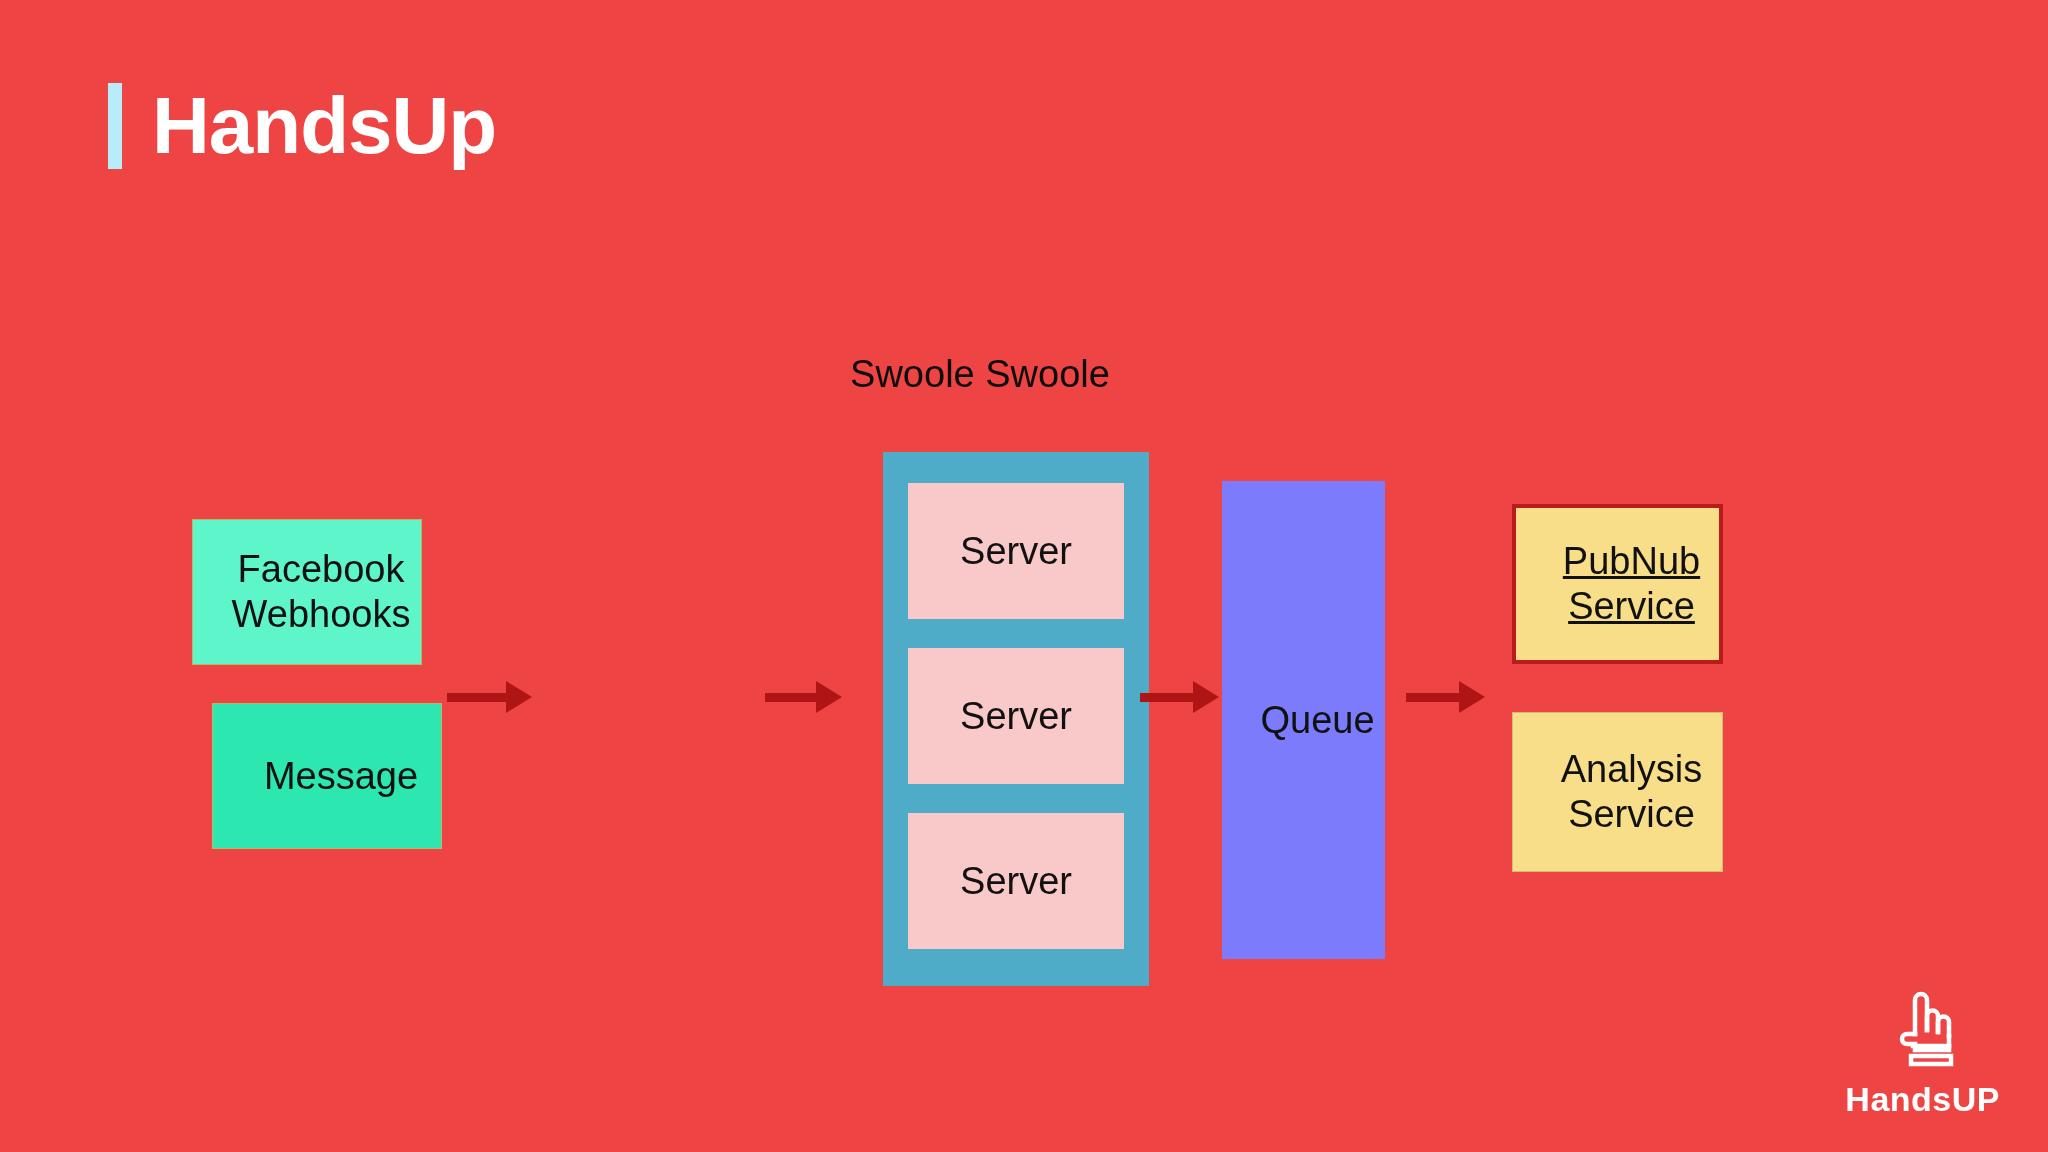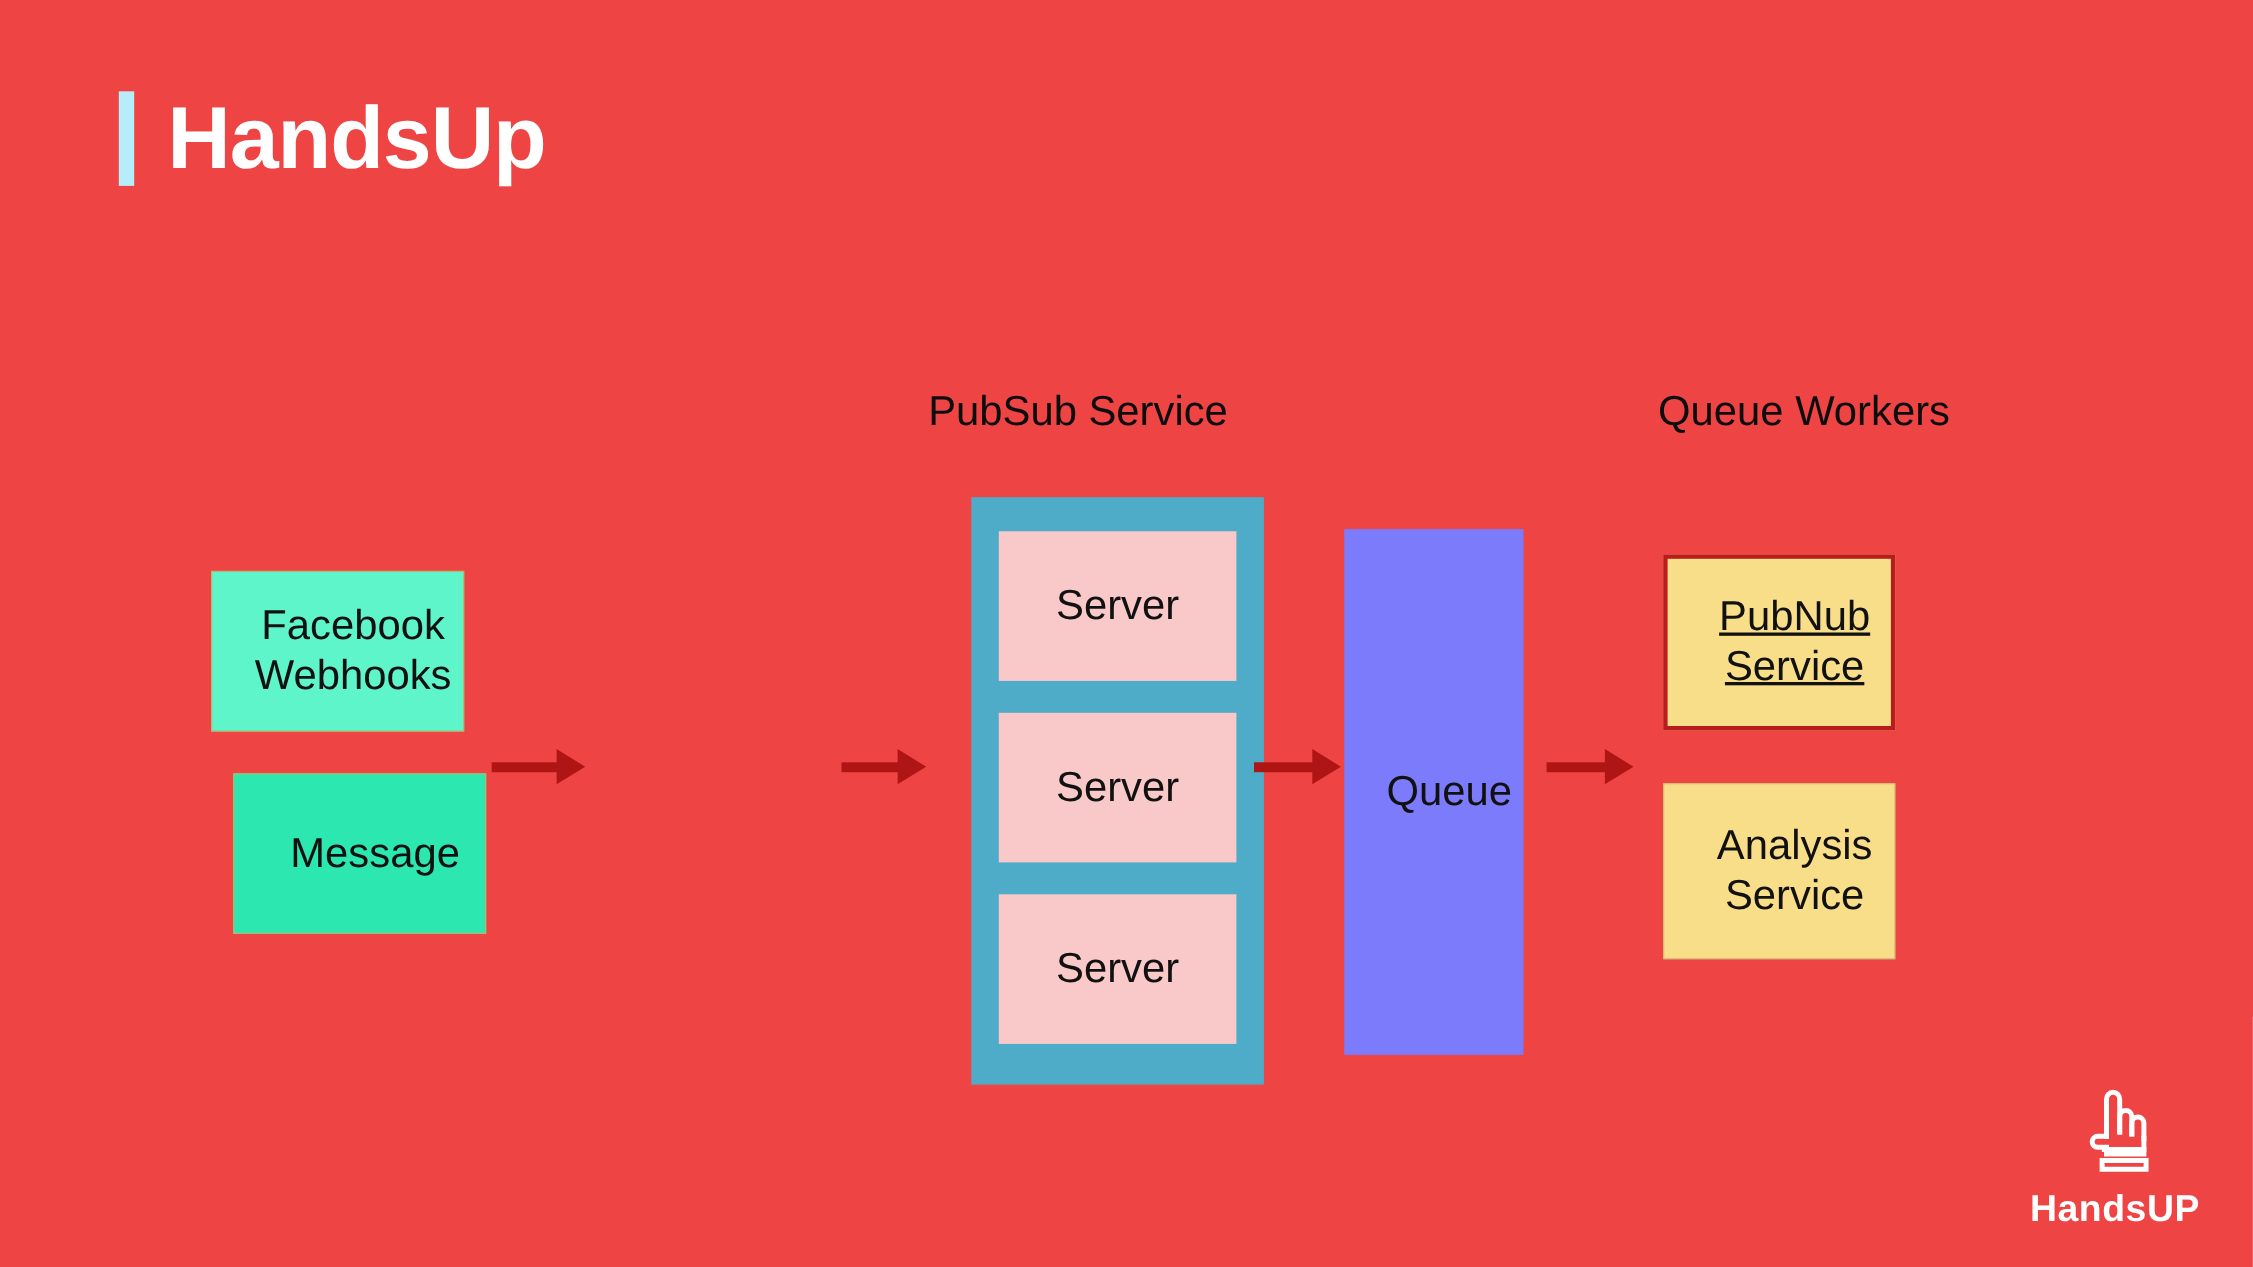--- a/index.html
+++ b/index.html
@@ -184,22 +184,21 @@
 </head>
 <body>
 
 <div id="slide">
 
   <div id="title-block">
     <div id="title-bar"></div>
     <div id="title-text">HandsUp</div>
   </div>
 
-  <div class="group-label" id="label-swoole">PubSub Service</div>
-  <div class="group-label" id="label-workers">Queue Workers</div>
+  <div class="group-label" id="label-swoole">Swoole Swoole</div>
 
   <div class="node" id="box-webhooks">Facebook
 Webhooks</div>
   <div class="node" id="box-message">Message</div>
 
   <div class="arrow" id="arrow-1">
     <div class="shaft"></div>
     <div class="head"></div>
   </div>
 

